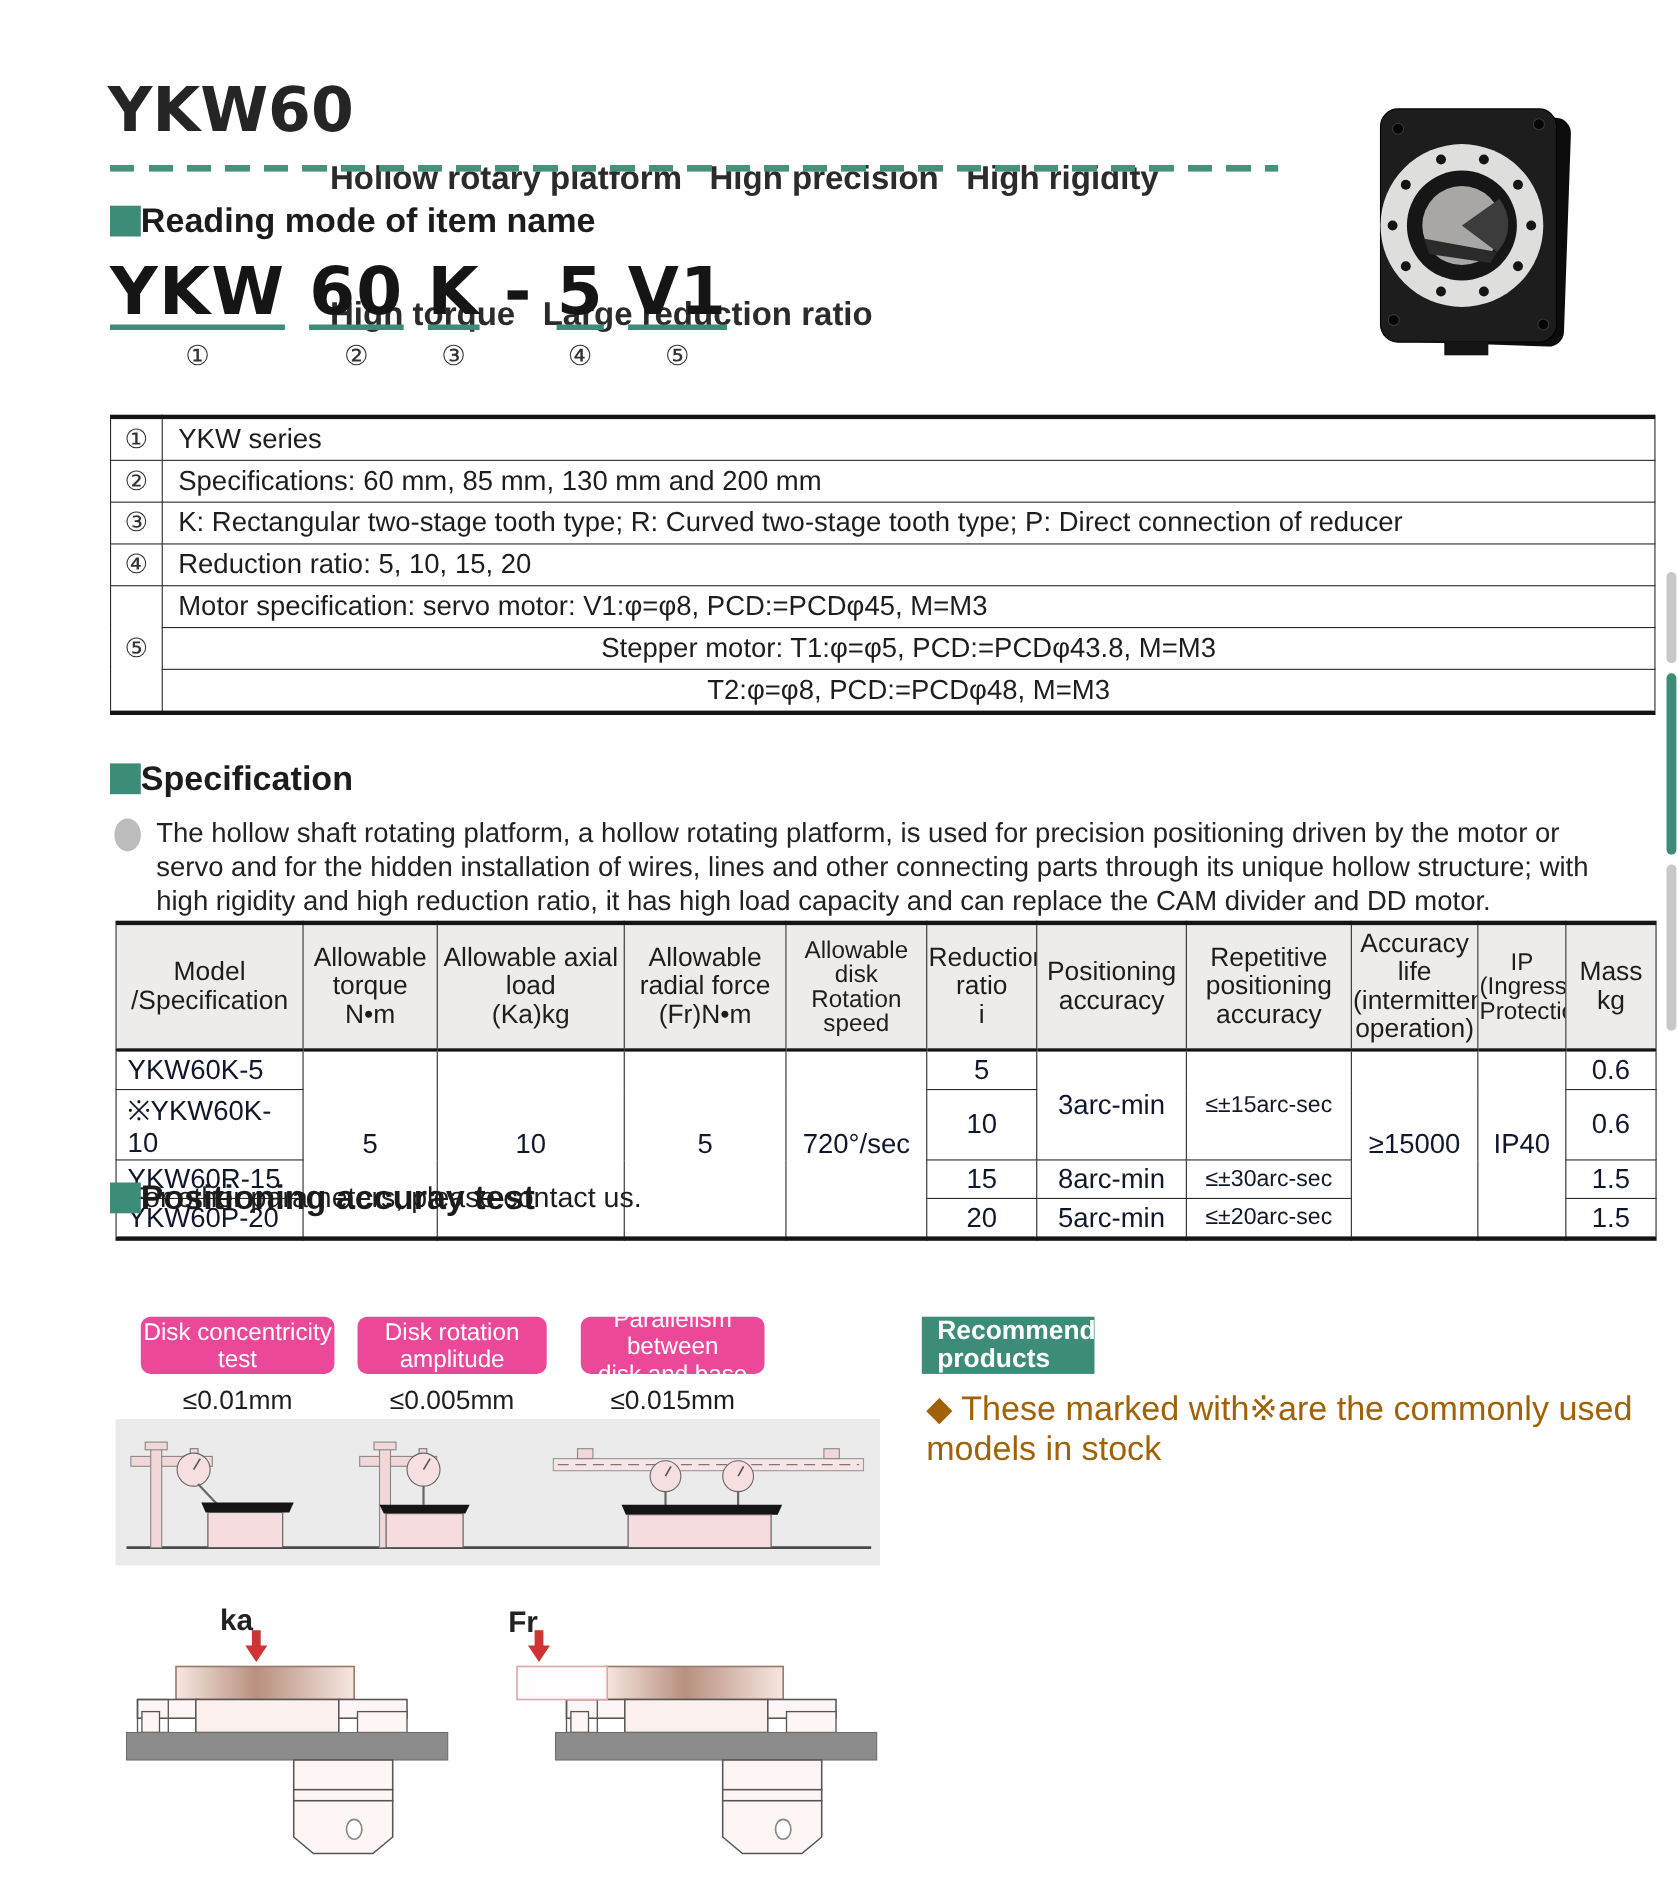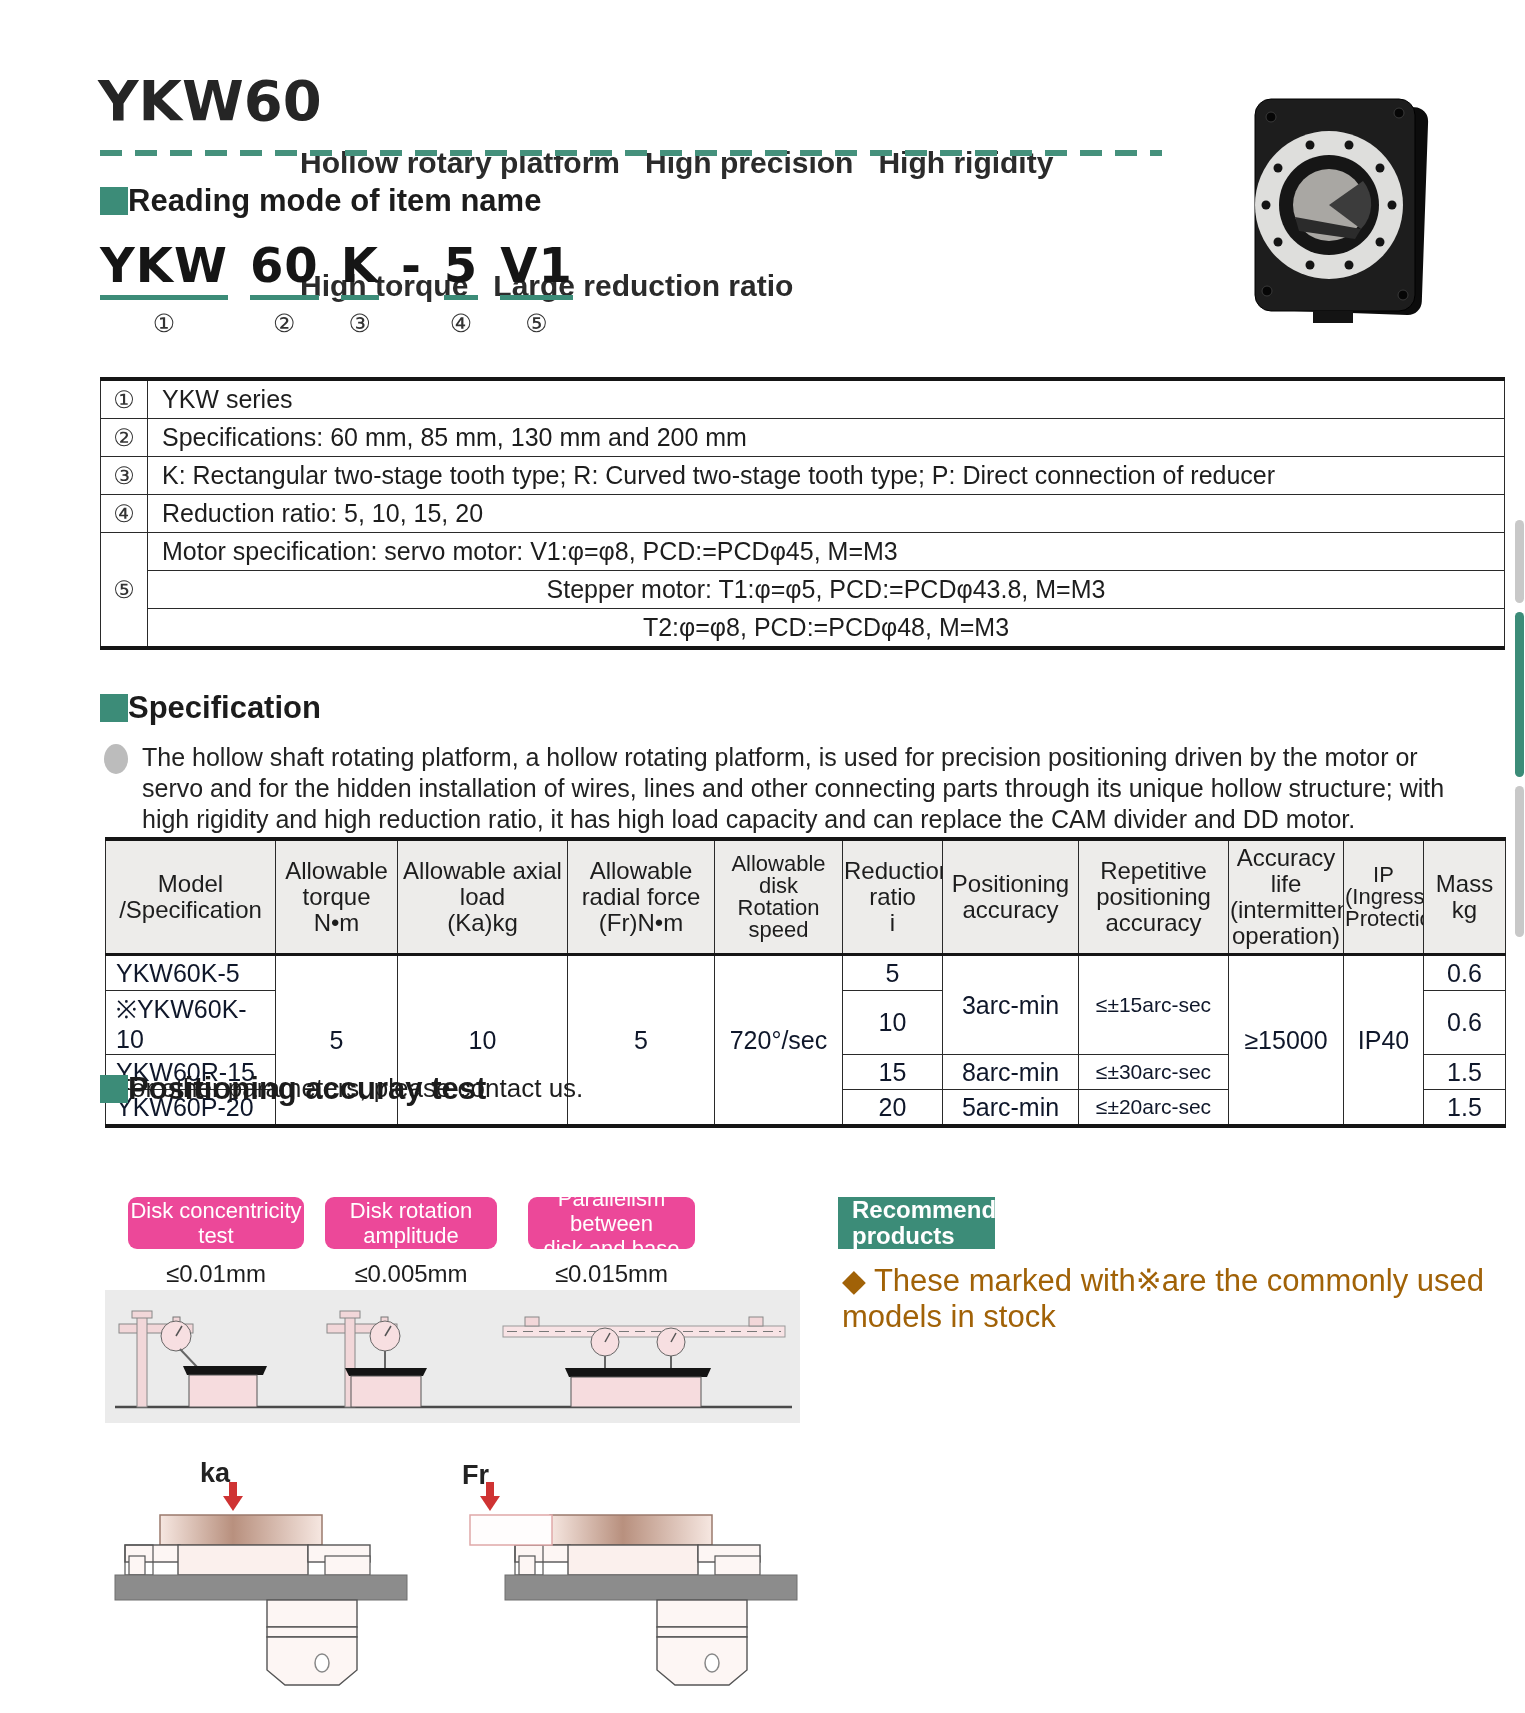--- a/index.html
+++ b/index.html
@@ -19,21 +19,21 @@
   
   .sec-head{display:flex;align-items:center;font-size:31px;font-weight:800;color:#1c1c1c;}
   .sec-sq{width:28px;height:28px;background:#3c8c78;flex:0 0 auto;}
   #head-reading{left:100px;top:183px;}
   #head-spec{left:100px;top:690px;}
   #head-test{left:100px;top:1071px;}
 
   
   .code-row{left:100px;top:238px;display:flex;gap:22px;}
   .code-part{display:flex;flex-direction:column;align-items:center;}
-  .code-text{font-size:48px;font-weight:800;line-height:54px;letter-spacing:1px;
+  .code-text{font-size:60px;font-weight:800;line-height:54px;letter-spacing:1px;
              font-family:"DejaVu Sans",sans-serif;color:#151515;}
   .code-bar{height:5px;background:#3c8c78;width:100%;margin-top:3px;}
   .code-num{font-size:25px;color:#333;margin-top:9px;}
   .code-part.dash .code-bar,.code-part.dash .code-num{visibility:hidden;}
 
   
   .legend{left:100px;top:377px;width:1405px;border-collapse:collapse;
           border-top:4px solid #151515;border-bottom:4px solid #151515;}
   .legend td{border:1.8px solid #2a2a2a;font-size:25px;color:#1d1d1d;padding:4px 14px;height:29px;}
   .legend td.n{width:46px;text-align:center;padding:4px 0;font-size:24px;color:#333;}

